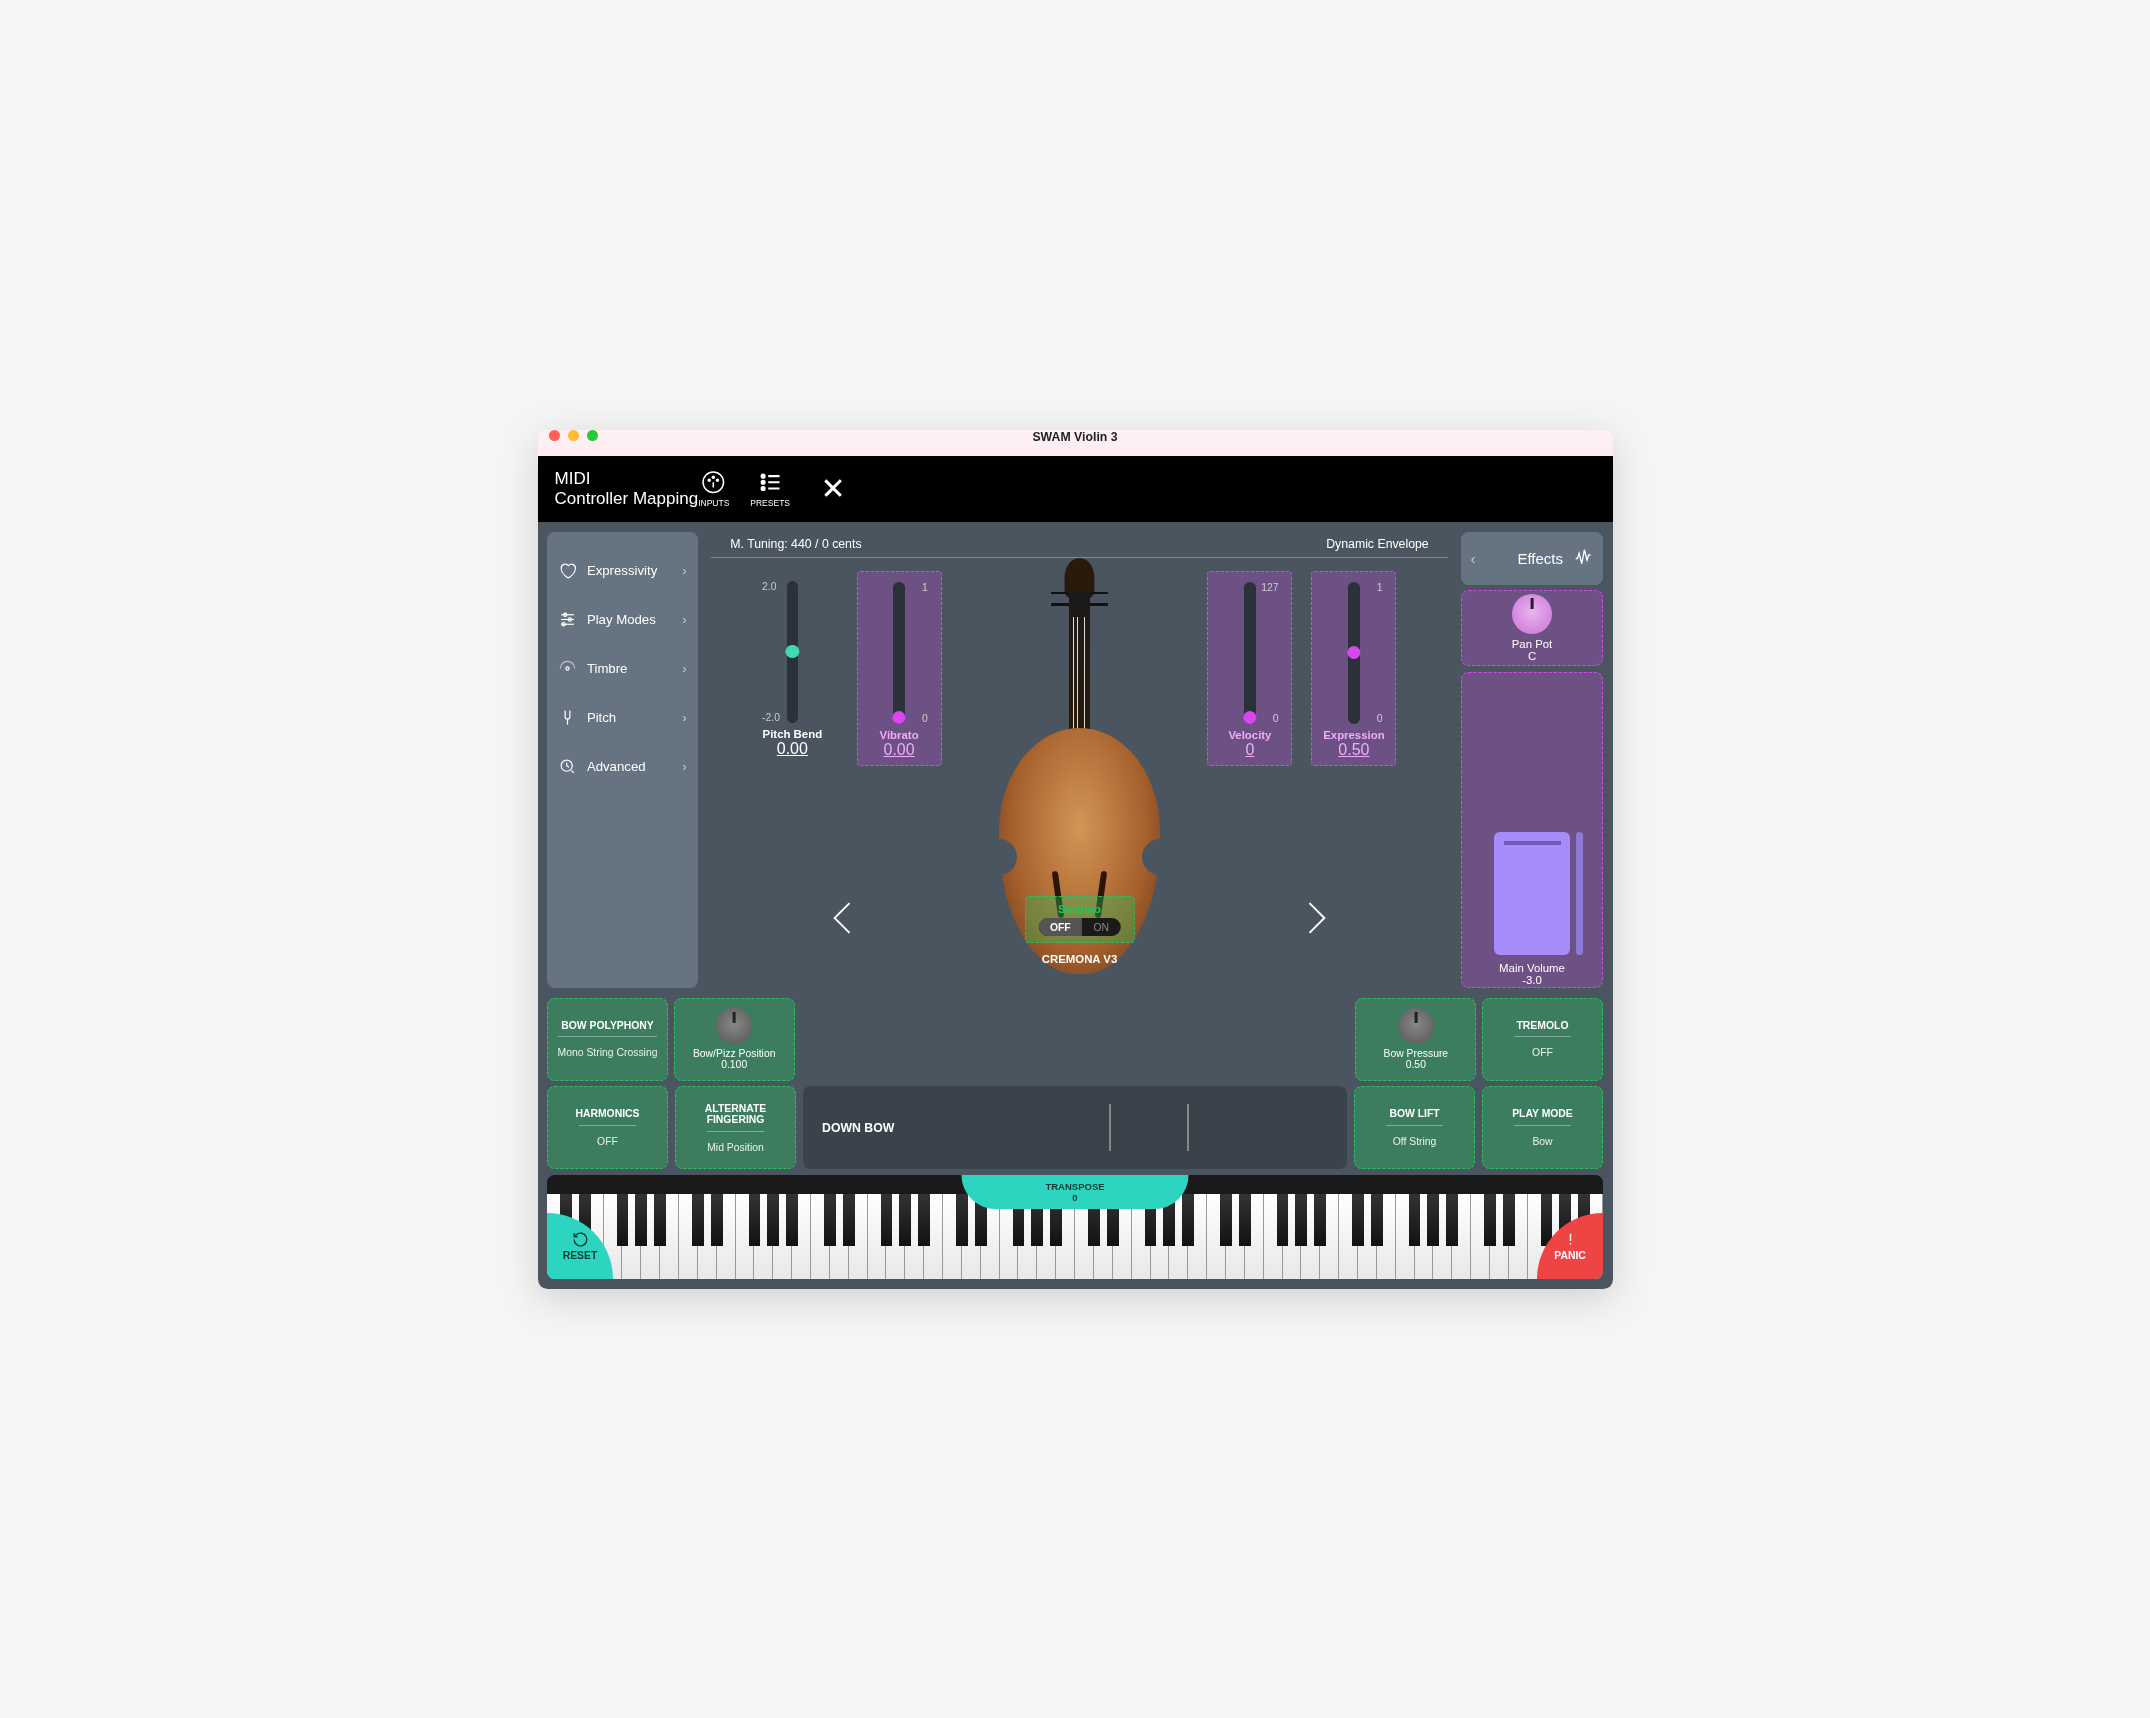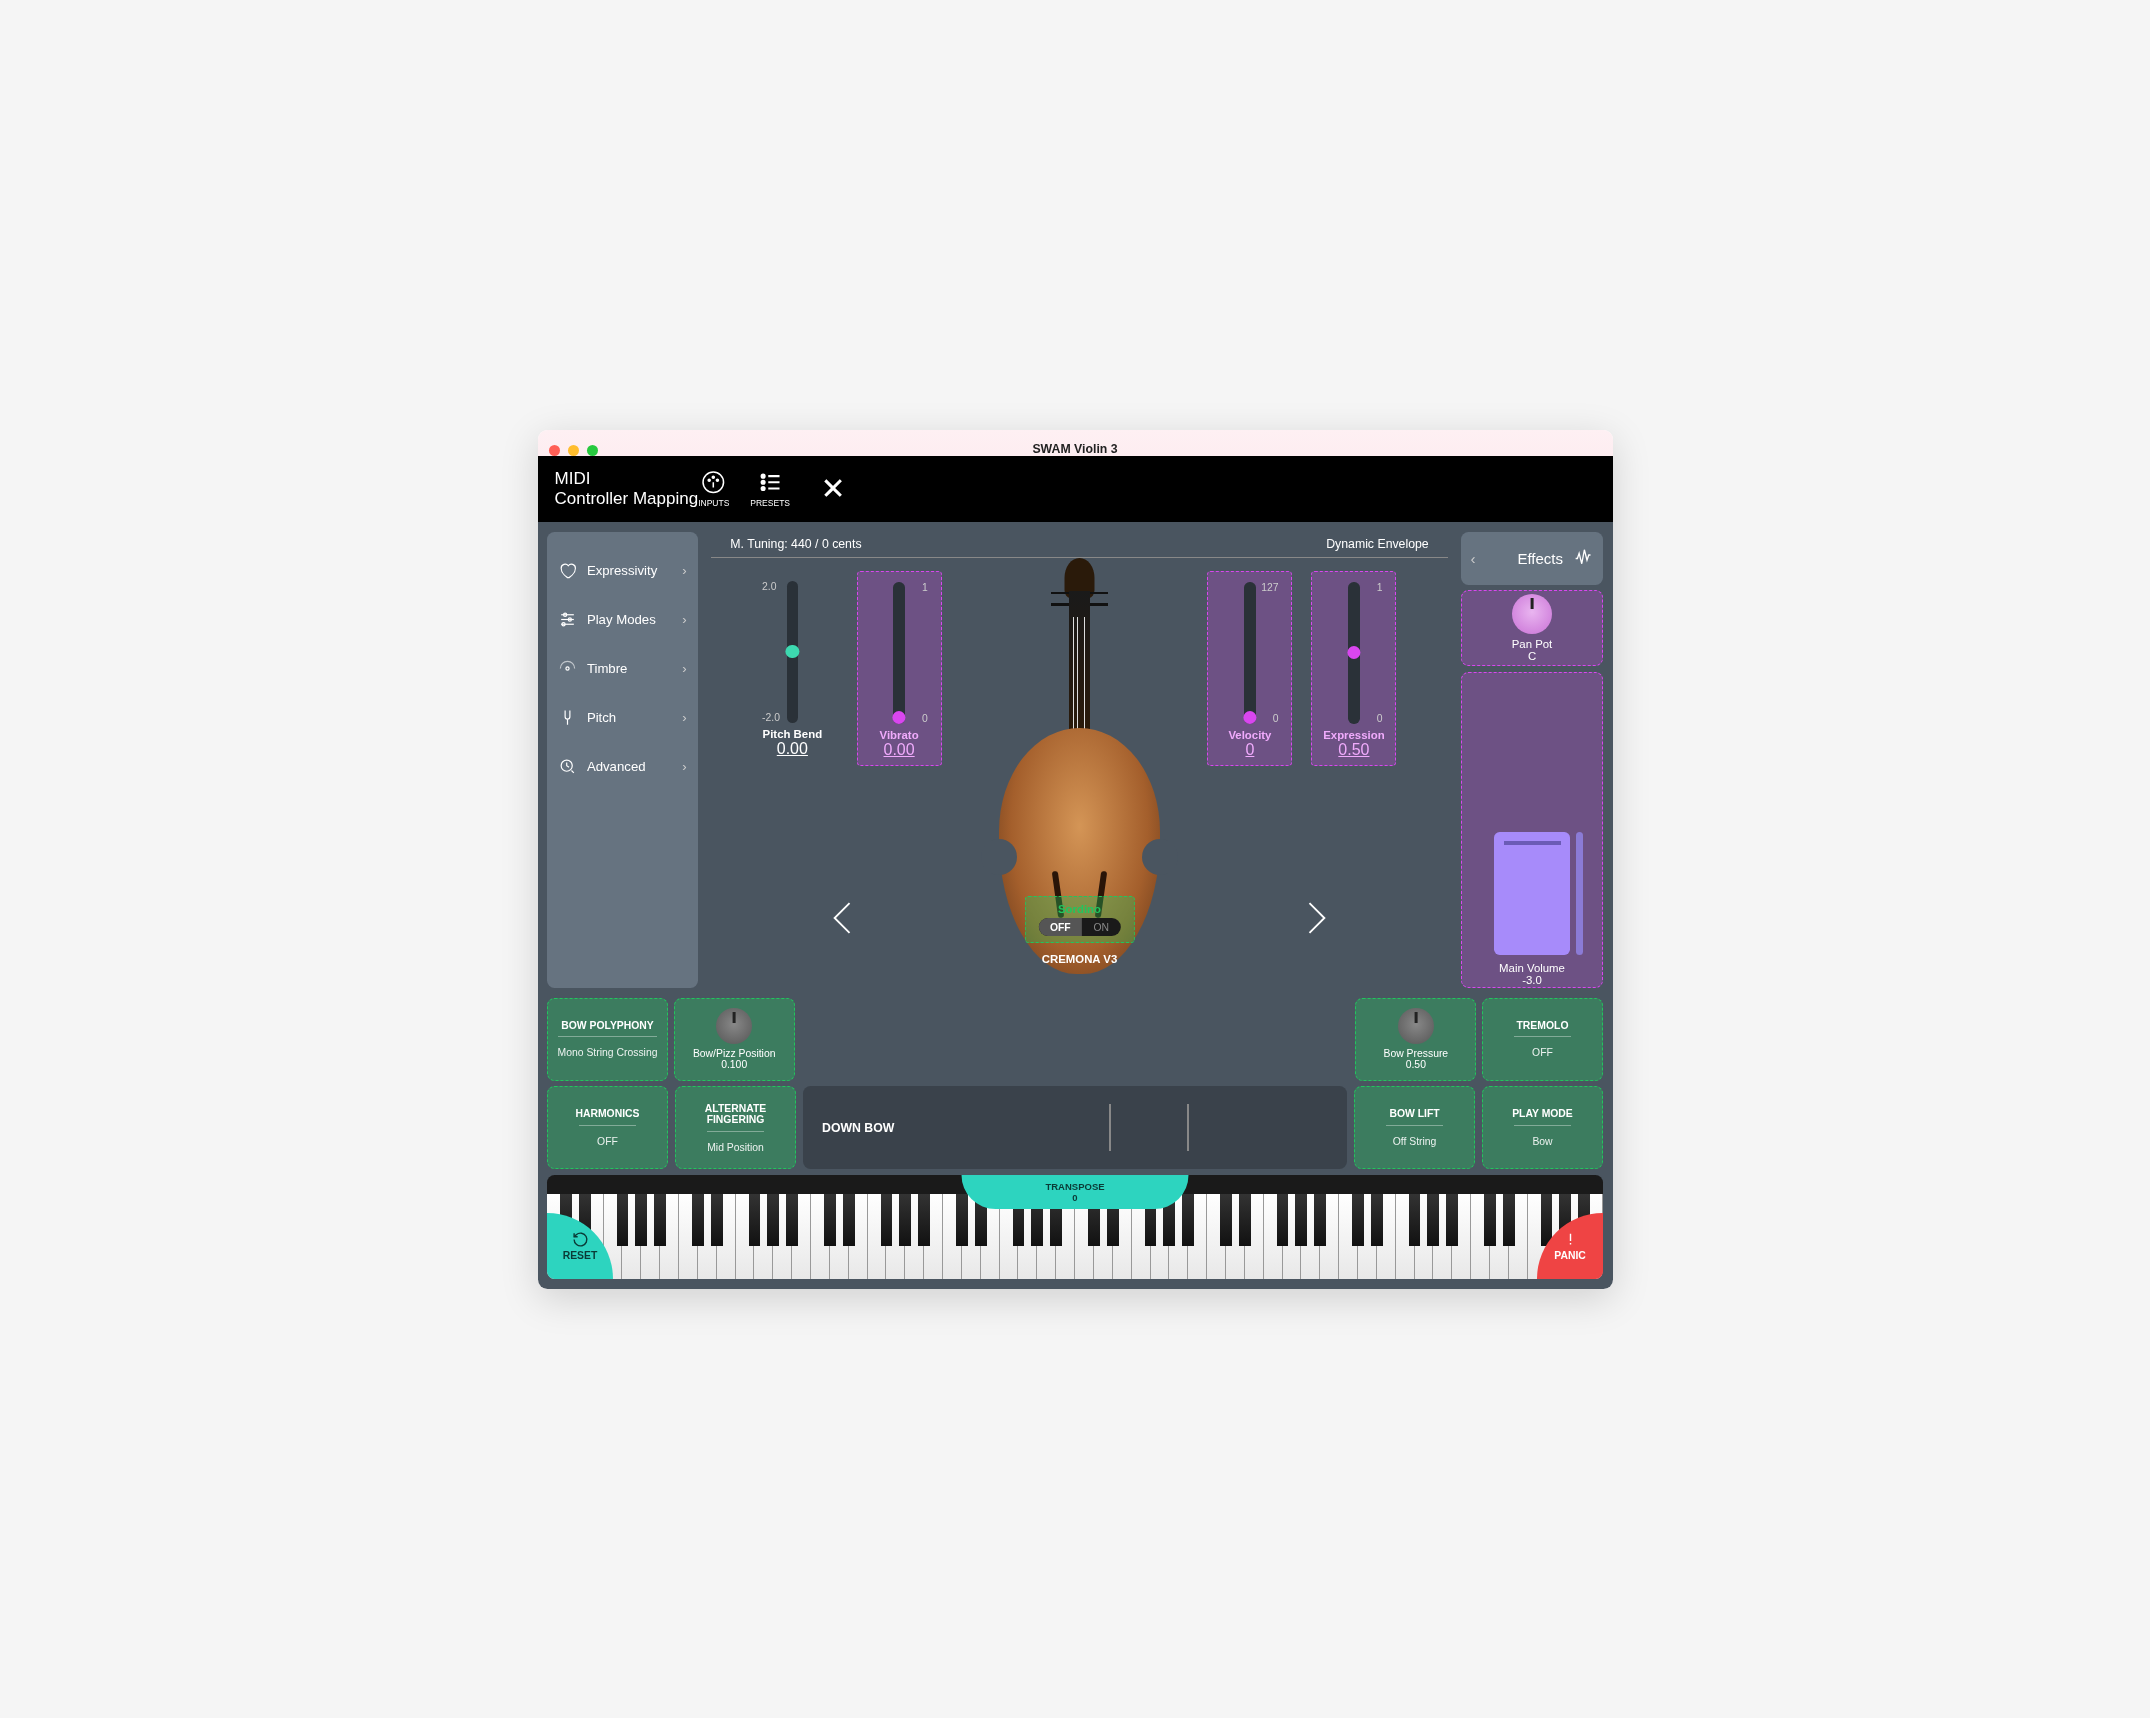--- a/index.html
+++ b/index.html
@@ -1,18 +1,18 @@
 <!DOCTYPE html>
 <html style="font-size:15px"><head>
 <meta charset="utf-8">
 <style>
 *{box-sizing:border-box;margin:0;padding:0;font-family:-apple-system,BlinkMacSystemFont,"Segoe UI",sans-serif;}
 body{background:#f5f5f5;display:flex;align-items:center;justify-content:center;min-height:100vh;padding:19px;}
 .window{width:1075px;height:859px;background:#fff;border-radius:9.5px;box-shadow:0 9.5px 38px rgba(0,0,0,.15);overflow:hidden;display:flex;flex-direction:column;}
-.titlebar{height:26.5px;background:linear-gradient(#fef0f3,#fdedf1);display:flex;align-items:flex-end;position:relative;}
+.titlebar{height:26.5px;background:linear-gradient(#fef0f3,#fdedf1);display:flex;align-items:flex-start;position:relative;}
 .traffic{display:flex;gap:7.6px;padding-left:11.4px;}
 .traffic span{width:11.4px;height:11.4px;border-radius:50%;}
 .t-red{background:#ff5f56;}.t-yel{background:#ffbd2e;}.t-grn{background:#27c93f;}
 .title{position:absolute;left:0;right:0;text-align:center;font-size:12.3px;font-weight:600;color:#222;}
 .app{flex:1;background:#4a5560;display:flex;flex-direction:column;}
 .header{height:66px;background:#000;display:flex;align-items:center;padding:0 17px;}
 .htitle{color:#fff;font-size:17px;line-height:1.15;}
 .htitle .l1{font-weight:400;}
 .hdrop{margin-left:auto;margin-right:auto;background:#111;width:303px;height:66px;display:flex;align-items:center;justify-content:center;gap:47px;color:#fff;}
 .hdrop .txt{text-align:center;font-size:17px;}

